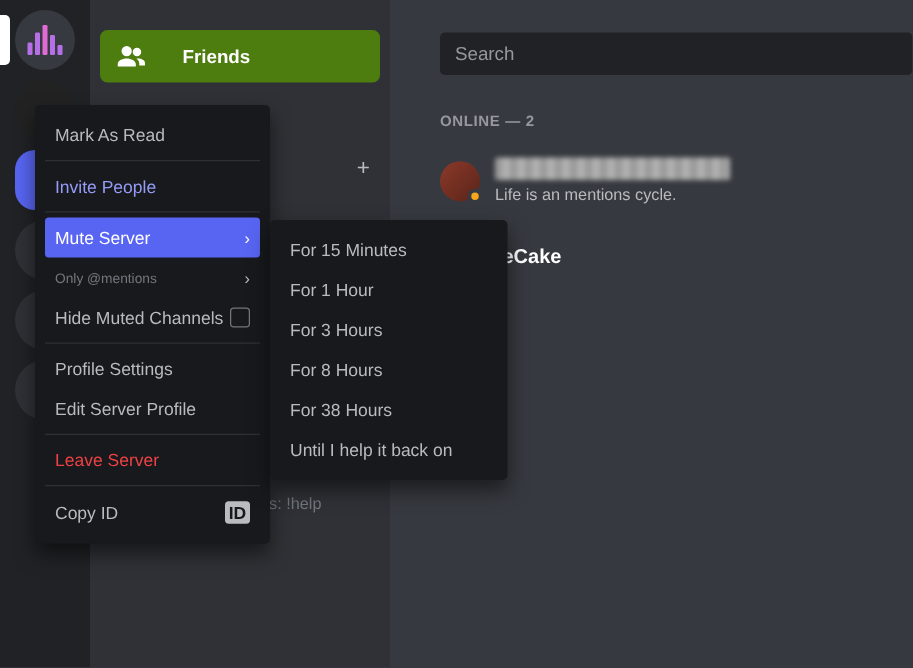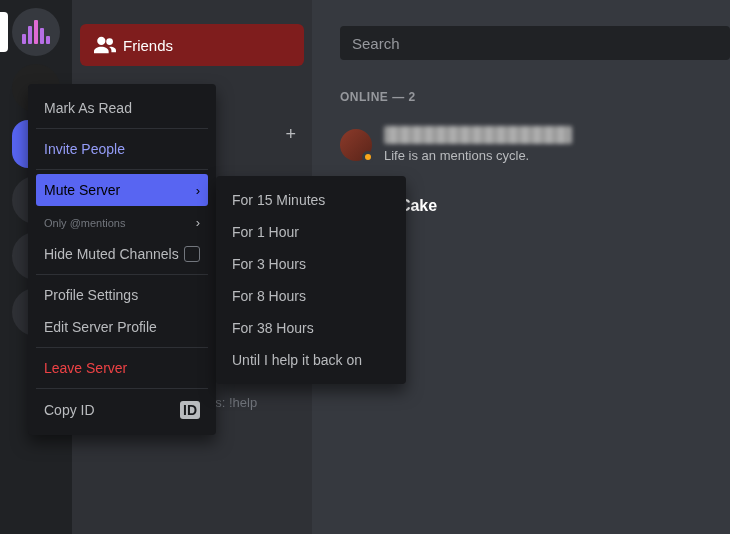--- a/index.html
+++ b/index.html
@@ -54,45 +54,45 @@
     .server-icon-bars span:nth-child(5){height:8px;}
     .server-pill.dm { background: #5865f2; border-radius: 16px; }
     .channel-col {
       position: absolute;
       left: 72px; top: 0;
       width: 240px; height: 100%;
       background: #2f3136;
     }
     .friends-btn {
       margin: 24px 8px 8px 8px;
-      background: #7f1d1d;
+      background: #4d7c0f;
       border-radius: 6px;
       height: 42px;
       display: flex;
       align-items: center;
       padding: 0 14px;
-      gap: 7px;
+      gap: 30px;
       color: #fff;
-      font-weight: 400;
+      font-weight: 700;
       font-size: 15px;
     }
     .friends-icon { width: 22px; height: 18px; fill: #fff; }
     .dm-header {
       display: flex;
       align-items: center;
       justify-content: flex-end;
       padding: 0 16px;
       height: 40px;
       margin-top: 48px;
       color: #96989d;
     }
     .dm-header .plus { font-size: 18px; font-weight: 300; color: #b9bbbe; cursor: pointer; }
     .main-col {
       position: absolute;
-      left: 312px; top: 0;
+      left: 324px; top: 0;
       right: 0; height: 100%;
       background: #36393f;
     }
     .search-bar {
       background: #202225;
       border-radius: 4px;
       height: 34px;
       margin: 26px 0 0 28px;
       display: flex;
       align-items: center;
@@ -160,21 +160,21 @@
       color: #b9bbbe;
       border-radius: 3px;
       display: flex;
       align-items: center;
       justify-content: space-between;
       min-height: 32px;
       cursor: pointer;
     }
     .ctx-item.invite { color: #949cf7; }
     .ctx-item.leave { color: #ed4245; }
-    .ctx-item.hovered { background: #5865f2; color: #000000; }
+    .ctx-item.hovered { background: #5865f2; color: #ffffff; }
     .ctx-sep { height: 1px; background: #2e3035; margin: 4px 0; }
     .ctx-sub { font-size: 11px; color: #72767d; margin-top: 2px; }
     .ctx-col { display: flex; flex-direction: column; }
     .arrow { font-size: 13px; }
     .checkbox {
       width: 16px; height: 16px;
       border: 1.5px solid #72767d;
       border-radius: 3px;
     }
     .id-badge {

